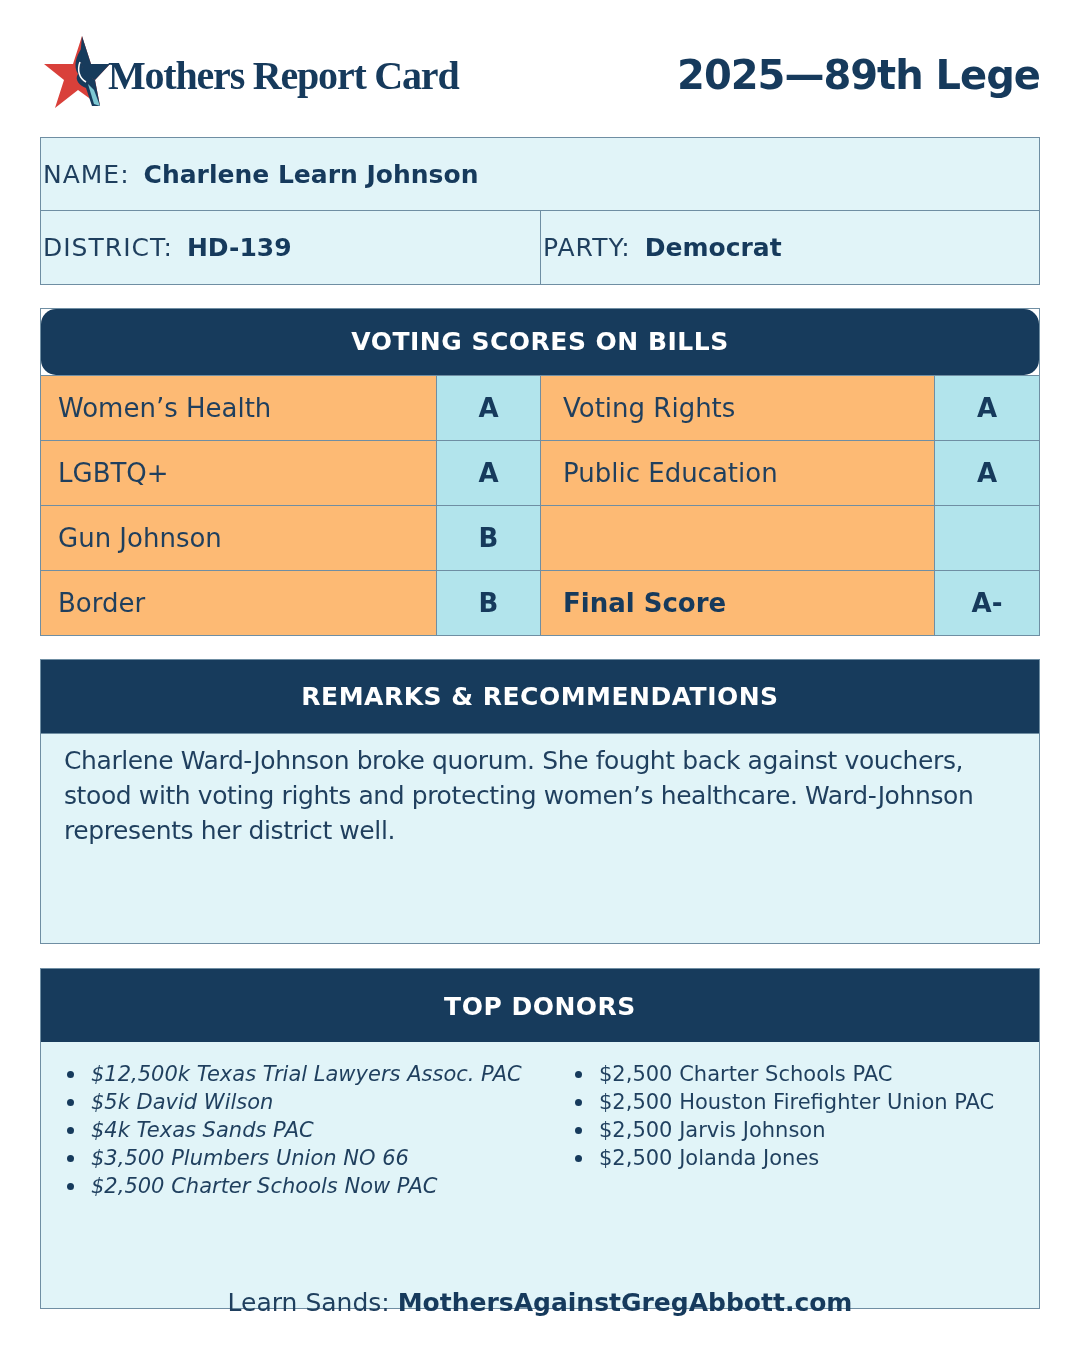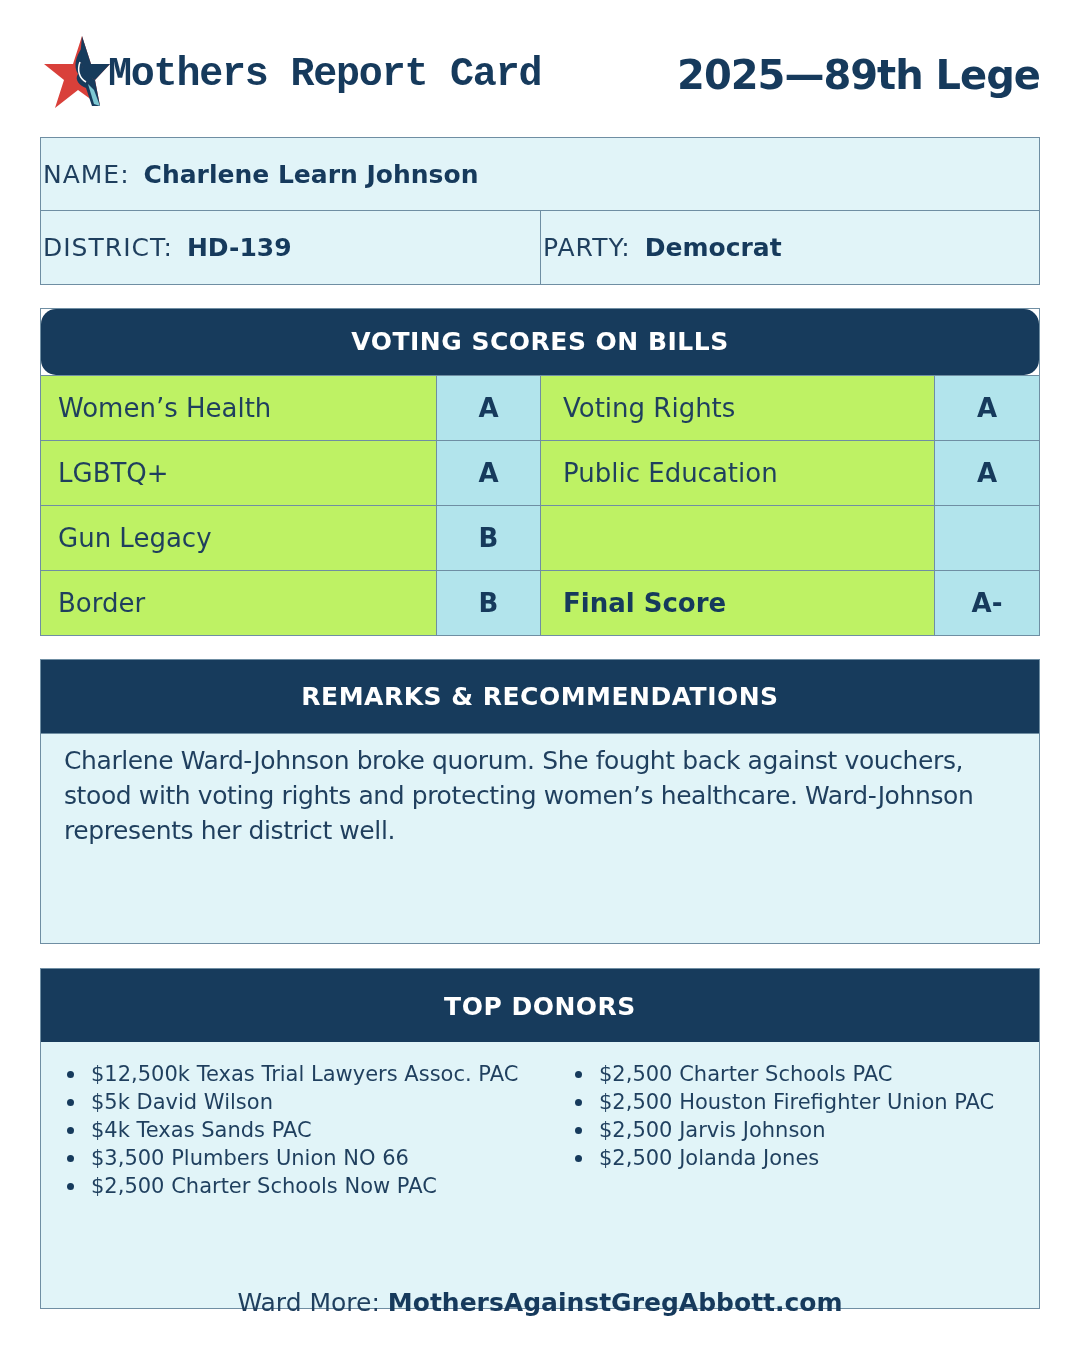--- a/index.html
+++ b/index.html
@@ -1,53 +1,53 @@
 <!DOCTYPE html>
 <html><head>
 <meta charset="utf-8">
 <style>
   * { box-sizing: border-box; margin: 0; padding: 0; }
   html, body { width: 1080px; height: 1350px; background: #ffffff; overflow: hidden; }
   body { font-family: "DejaVu Sans", sans-serif; color: #163a5c; position: relative; }
 
   .header { position: absolute; left: 40px; top: 34px; width: 1000px; height: 80px; }
   .logo { position: absolute; left: 2px; top: 0; width: 68px; height: 76px; }
-  .title { position: absolute; left: 68px; top: 18px; font-family: Liberation Mono, monospace; font-weight: bold; font-size: 40px; letter-spacing: -1.2px; color: #163a5c; white-space: nowrap; }
+  .title { position: absolute; left: 68px; top: 18px; font-family: Liberation Serif, serif; font-weight: bold; font-size: 40px; letter-spacing: -1.2px; color: #163a5c; white-space: nowrap; }
   .session { position: absolute; right: 0; top: 18px; font-family: "DejaVu Sans", sans-serif; font-weight: bold; font-size: 40px; letter-spacing: -1px; color: #163a5c; white-space: nowrap; }
 
   .info { position: absolute; left: 40px; top: 137px; width: 1000px; height: 148px; border: 1.5px solid #6f8ea3; background: #e1f4f8; }
   .info-row { position: absolute; left: 0; width: 100%; height: 73px; display: flex; }
   .info-row.r1 { top: 0; border-bottom: 1.5px solid #6f8ea3; }
   .info-row.r2 { top: 73px; }
   .info-cell { display: flex; align-items: center; padding-left: 2px; height: 100%; font-size: 25px; white-space: nowrap; }
   .info-cell.half { width: 50%; }
   .info-cell.half + .info-cell.half { border-left: 1.5px solid #6f8ea3; }
   .label { font-weight: normal; letter-spacing: 1px; color: #1f3f5e; font-size: 25px; }
   .value { font-weight: bold; margin-left: 14px; color: #163a5c; font-size: 25px; }
 
   .section-head { background: #173b5c; color: #ffffff; font-weight: bold; font-size: 25px; text-align: center; letter-spacing: 0.5px; }
 
   .scores { position: absolute; left: 40px; top: 308px; width: 1000px; height: 328px; border: 1.5px solid #6f8ea3; }
   .scores .section-head { height: 66px; line-height: 66px; border-radius: 15px; }
   .grid { display: grid; grid-template-columns: 395px 104px 394px 105px; grid-auto-rows: 65px; }
   .cell { display: flex; align-items: center; border-top: 1.5px solid #6f8ea3; font-size: 26px; color: #1f3f5e; white-space: nowrap; }
-  .cell.cat { background: #bef264; padding-left: 17px; }
+  .cell.cat { background: #fdba74; padding-left: 17px; }
   .cell.cat.right { padding-left: 22px; border-left: 1.5px solid #6f8ea3; }
   .cell.grade { background: #b2e4ec; justify-content: center; font-weight: bold; color: #163a5c; border-left: 1.5px solid #6f8ea3; }
   .cell.bold { font-weight: bold; color: #163a5c; }
 
   .remarks { position: absolute; left: 40px; top: 659px; width: 1000px; height: 285px; border: 1.5px solid #6f8ea3; background: #e1f4f8; }
   .remarks .section-head { height: 74px; line-height: 74px; border-bottom: 1.5px solid #6f8ea3; }
   .remarks-body { padding: 9px 20px 0 23px; font-size: 25px; line-height: 35px; color: #1f3f5e; letter-spacing: -0.4px; }
 
   .donors { position: absolute; left: 40px; top: 968px; width: 1000px; height: 341px; border: 1.5px solid #6f8ea3; background: #e1f4f8; }
   .donors .section-head { height: 73px; line-height: 76px; }
   .donor-cols { display: flex; padding-top: 18px; }
   .donor-col { list-style: none; }
-  .donor-col.left { width: 516px; padding-left: 26px; }
+  .donor-col.left { width: 516px; padding-left: 26px; font-style: italic; }
   .donor-col.right { padding-left: 18px; }
   .donor-item { font-size: 21px; line-height: 28px; color: #1f3f5e; white-space: nowrap; display: flex; align-items: center; }
   .bullet { display: inline-block; width: 7px; height: 7px; border-radius: 50%; background: #163a5c; margin-right: 17px; flex: none; }
 
   .footer { position: absolute; left: 0; top: 1288px; width: 1080px; text-align: center; font-size: 25px; white-space: nowrap; }
   .footer .lead { color: #1f3f5e; font-weight: normal; }
   .footer .url { color: #163a5c; font-weight: bold; }
 </style>
 </head>
 <body>
@@ -90,21 +90,21 @@
     <div class="cell cat">Women’s Health</div>
     <div class="cell grade">A</div>
     <div class="cell cat right">Voting Rights</div>
     <div class="cell grade">A</div>
 
     <div class="cell cat">LGBTQ+</div>
     <div class="cell grade">A</div>
     <div class="cell cat right">Public Education</div>
     <div class="cell grade">A</div>
 
-    <div class="cell cat">Gun Legacy</div>
+    <div class="cell cat">Gun Johnson</div>
     <div class="cell grade">B</div>
     <div class="cell cat right"></div>
     <div class="cell grade"></div>
 
     <div class="cell cat">Border</div>
     <div class="cell grade">B</div>
     <div class="cell cat right bold">Final Score</div>
     <div class="cell grade">A-</div>
   </div>
 </div>
@@ -154,15 +154,15 @@
         </li>
       <li class="donor-item">
           <span class="bullet"></span>
           <span>$2,500 Jolanda Jones</span>
         </li>
     </ul>
   </div>
 </div>
 
 <div class="footer">
-  <span class="lead">Ward More:</span>
+  <span class="lead">Learn Sands:</span>
   <span class="url">MothersAgainstGregAbbott.com</span>
 </div>
 
 </body></html>

